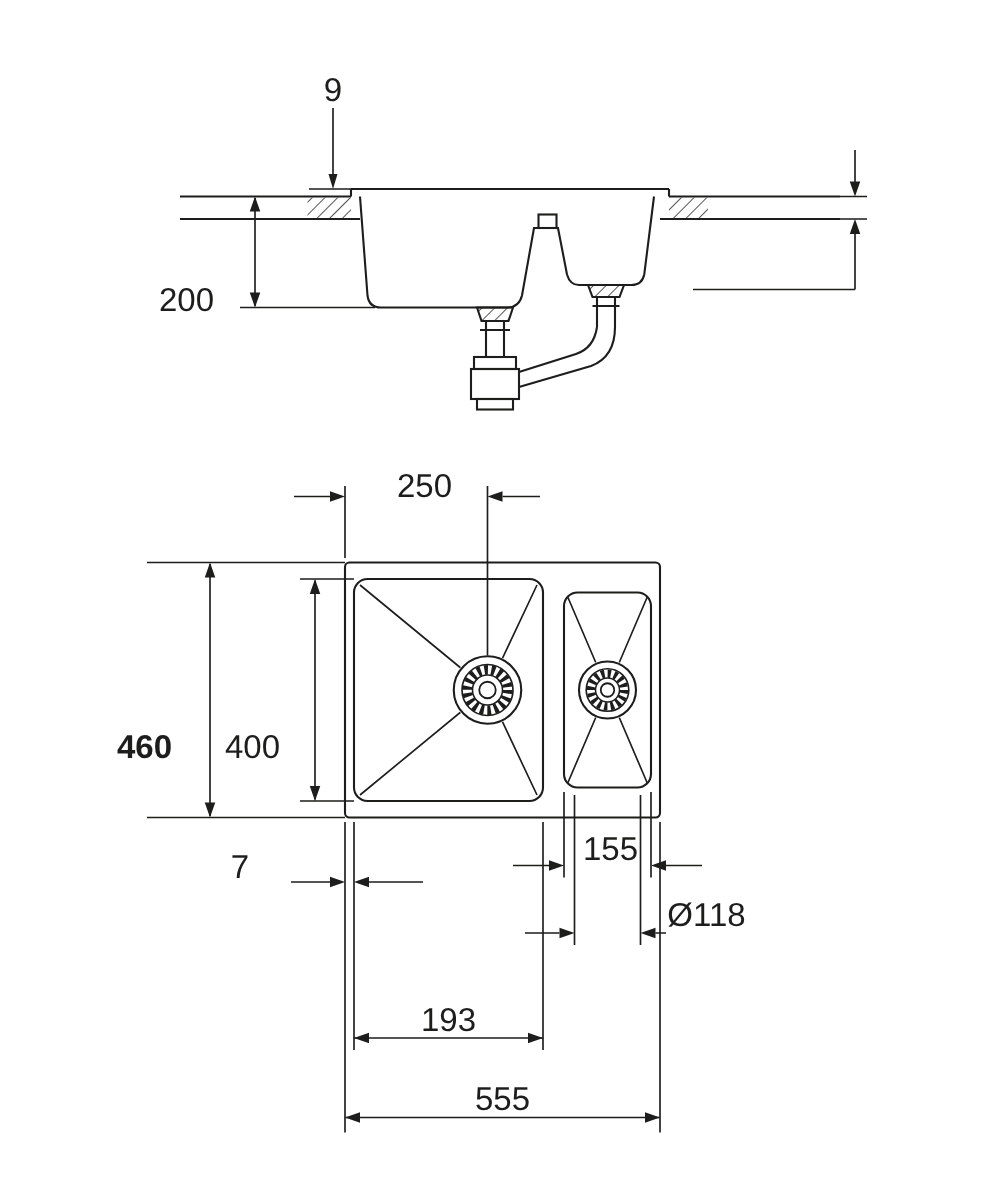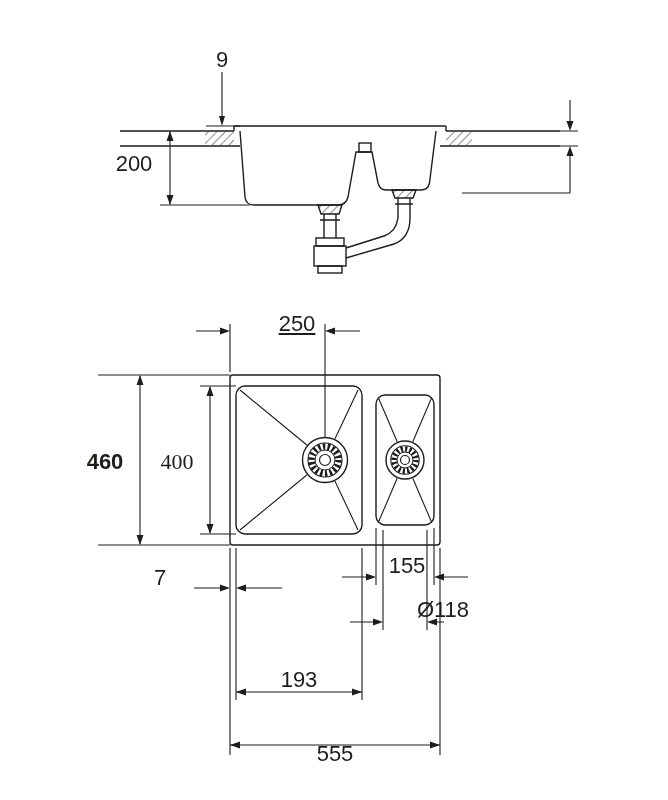--- a/index.html
+++ b/index.html
@@ -2,21 +2,21 @@
 <html><head>
 <meta charset="utf-8">
 <style>
   html,body{margin:0;padding:0;background:#ffffff;}
   .canvas{position:relative;width:668px;height:800px;background:#ffffff;overflow:hidden;
           font-family:"Liberation Sans",sans-serif;color:#1d1d1b;}
   .canvas svg{position:absolute;left:0;top:0;}
   .dim-label{position:absolute;font-size:22px;line-height:24px;color:#1d1d1b;
              font-family:"Liberation Sans",sans-serif;white-space:nowrap;}
   .ta-c{text-align:center;}
-  .ta-r{text-align:center;}
+  .ta-r{text-align:left;margin-top:36px;}
 </style>
 </head>
 <body>
 
 <div class="canvas">
 
   <svg width="668" height="800" viewBox="0 0 668 800">
     <defs>
       <pattern id="hatch" width="6" height="6" patternUnits="userSpaceOnUse" patternTransform="rotate(45)">
         <line x1="0" y1="0" x2="0" y2="6" stroke="#1d1d1b" stroke-width="1"></line>
@@ -112,22 +112,22 @@
       <polygon points="236,692 246,688.5 246,695.5"></polygon>
       <polygon points="362,692 352,688.5 352,695.5"></polygon>
       <polygon points="230,745 240,741.5 240,748.5"></polygon>
       <polygon points="440,745 430,741.5 430,748.5"></polygon>
     </g>
   </svg>
 
   <div class="dim-label ta-c" style="left:200px;top:48px;width:44px;">9</div>
   <div class="dim-label ta-r" style="left:106px;top:152px;width:56px;">200</div>
 
-  <div class="dim-label ta-c" style="left:267px;top:312px;width:60px;text-decoration:underline;">250</div>
+  <div class="dim-label ta-c" style="left:253px;top:312px;width:60px;">250</div>
   <div class="dim-label ta-r" style="left:78px;top:450px;width:54px;font-weight:bold;">460</div>
-  <div class="dim-label ta-r" style="left:150px;top:450px;width:54px;font-family:Liberation Serif, serif;">400</div>
+  <div class="dim-label ta-r" style="left:150px;top:450px;width:54px;">400</div>
   <div class="dim-label ta-c" style="left:138px;top:566px;width:44px;">7</div>
   <div class="dim-label ta-c" style="left:375px;top:554px;width:64px;">155</div>
-  <div class="dim-label ta-c" style="left:408px;top:598px;width:70px;">Ø118</div>
+  <div class="dim-label ta-c" style="left:436px;top:598px;width:70px;">Ø118</div>
   <div class="dim-label ta-c" style="left:269px;top:668px;width:60px;">193</div>
-  <div class="dim-label ta-c" style="left:305px;top:721px;width:60px;margin-top:21px;">555</div>
+  <div class="dim-label ta-c" style="left:305px;top:721px;width:60px;">555</div>
 
 </div>
 
 </body></html>

